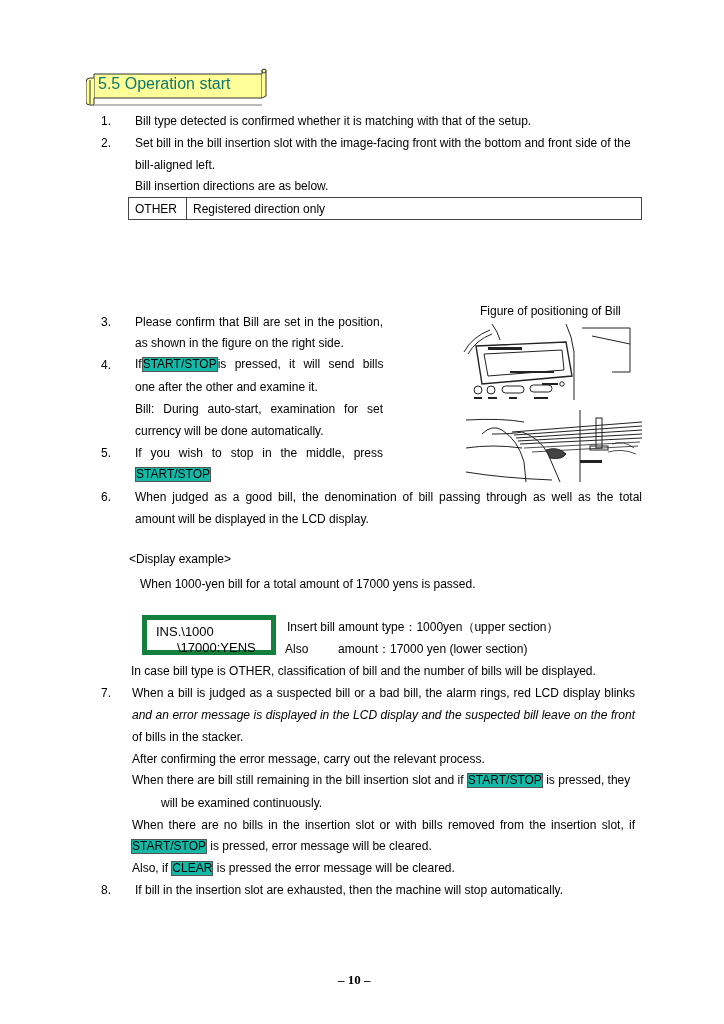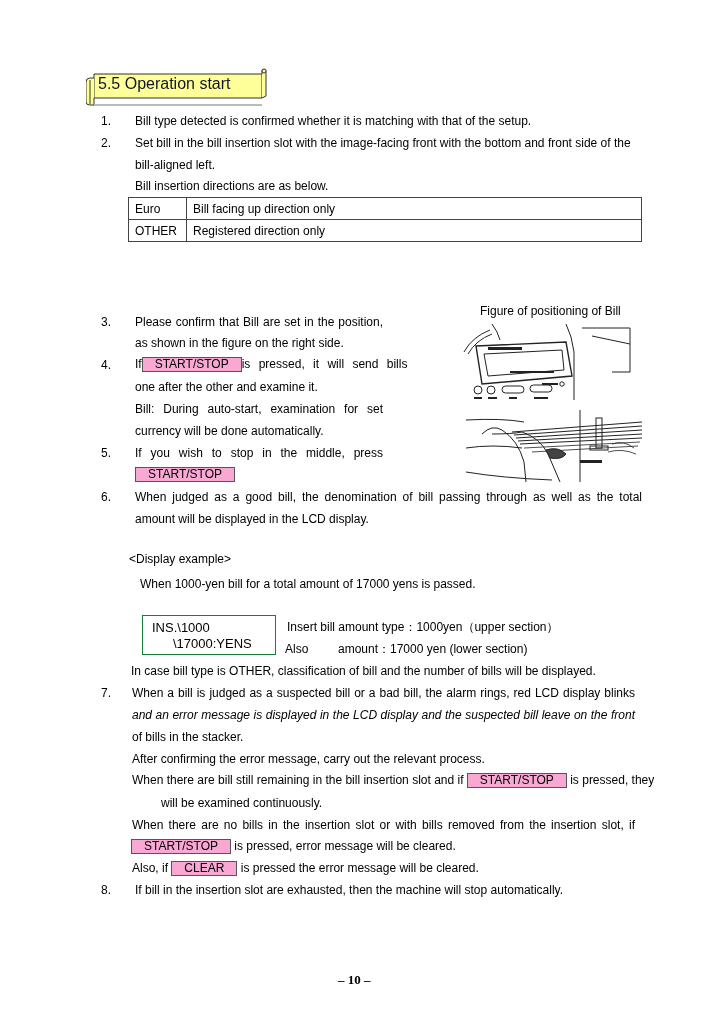--- a/index.html
+++ b/index.html
@@ -16,28 +16,28 @@
     .num { position: absolute; font-size: 12px; line-height: 14px; }
     .just { text-align: justify; text-align-last: justify; white-space: normal; }
 
     
     .banner {
       position: absolute; left: 86px; top: 68px; width: 180px; height: 37px;
     }
     .banner svg { position: absolute; left: 0; top: 0; }
     .banner-text {
       position: absolute; left: 12px; top: 7px;
-      font-size: 16px; line-height: 18px; color: #0f172a;
+      font-size: 16px; line-height: 18px; color: #0f766e;
     }
 
     
     .key {
-      background: #f9a8d4;
+      background: #14b8a6;
       border: 1px solid #555;
-      padding: 0 12px;
+      padding: 0 0;
       line-height: 13px;
       display: inline-block;
     }
 
     
     .bill-table {
       position: absolute; left: 128px; top: 197px; width: 514px;
       border-collapse: collapse;
     }
     .bill-table td {
@@ -47,21 +47,21 @@
     }
     .bill-table td.c1 { width: 58px; }
 
     
     .figure { position: absolute; left: 462px; top: 322px; width: 182px; height: 160px; }
     .fig-caption { position: absolute; left: 480px; top: 304px; font-size: 12px; }
 
     
     .lcd {
       position: absolute; left: 142px; top: 615px; width: 134px; height: 40px;
-      border: 1px solid #15803d;
+      border: 5px solid #15803d;
     }
     .lcd-l1 { position: absolute; left: 9px; top: 4px; font-size: 13px; line-height: 15px; }
     .lcd-l2 { position: absolute; left: 30px; top: 20px; font-size: 13px; line-height: 15px; }
 
     .page-num {
       position: absolute; left: 338px; top: 972px;
       font-family: "Liberation Serif", serif; font-size: 13px; font-weight: bold;
     }
   </style>
 </head>
@@ -83,24 +83,20 @@
 <span class="line" style="left:135px; top:114px;">Bill type detected is confirmed whether it is matching with that of the setup.</span>
 
 <span class="num" style="left:101px; top:136px;">2.</span>
 <span class="line" style="left:135px; top:136px;">Set bill in the bill insertion slot with the image-facing front with the bottom and front side of the</span>
 <span class="line" style="left:135px; top:158px;">bill-aligned left.</span>
 <span class="line" style="left:135px; top:179px;">Bill insertion directions are as below.</span>
 
 <table class="bill-table">
   <tbody>
   <tr>
-    <td class="c1">Euro</td>
-    <td>Bill facing up direction only</td>
-  </tr>
-  <tr>
     <td class="c1">OTHER</td>
     <td>Registered direction only</td>
   </tr>
 </tbody>
   </table>
 
 <span class="fig-caption">Figure of positioning of Bill</span>
 
 <div class="figure">
   <svg width="182" height="160" viewBox="0 0 182 160">

